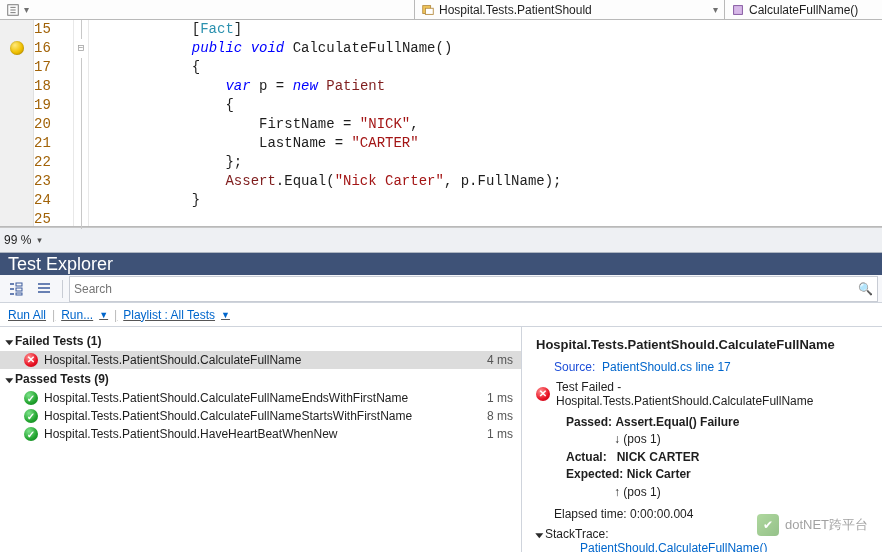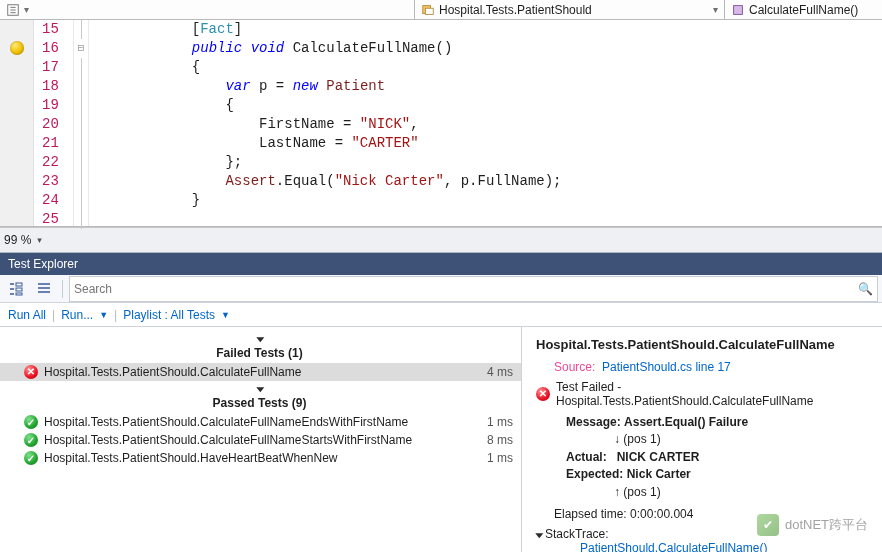--- a/index.html
+++ b/index.html
@@ -56,23 +56,23 @@
   .breakpoint {
     position: absolute;
     left: 10px;
     width: 14px; height: 14px;
     border-radius: 50%;
     background: radial-gradient(circle at 35% 30%, #ffe97a 0%, #f0c000 55%, #b88b00 100%);
     box-shadow: inset 0 0 2px rgba(0,0,0,.3);
   }
   .gutter {
     width: 40px;
-    text-align: center;
+    text-align: left;
     padding: 0 6px 0 0;
-    color: #be185d;
+    color: #a16207;
     background: #fff;
     border-right: 1px solid #e8e8e8;
   }
   .gutter div, .outline div { height: 19px; line-height: 19px; }
   .outline {
     width: 15px;
     background: #fff;
     color: #a0a0a0;
     font-size: 11px;
     text-align: center;
@@ -105,21 +105,21 @@
   .zoom-bar .chev { margin-left: 6px; font-size: 9px; color:#505050; }
 
   
   .te-header {
     background: #3e5277;
     color: #fff;
     height: 22px;
     display: flex;
     align-items: center;
     padding: 0 8px;
-    font-size: 12px;
+    font-size: 18px;
   }
 
   
   .te-toolbar {
     height: 28px;
     display: flex;
     align-items: center;
     gap: 4px;
     padding: 0 4px;
     border-bottom: 1px solid #cfd4dc;
@@ -151,20 +151,21 @@
   .te-linkbar {
     height: 24px;
     display: flex;
     align-items: center;
     gap: 6px;
     padding: 0 8px;
     border-bottom: 1px solid #cfd4dc;
     font-size: 12px;
     color: #555;
     background: #fff;
+    text-decoration: underline;
   }
   .te-linkbar a { color: #0066cc; text-decoration: none; }
   .te-linkbar .chev2 { color:#0066cc; font-size:9px; }
   .vbar { color:#bbb; }
 
   
   .te-body {
     display: flex;
     height: 231px;
     background: #fff;
@@ -174,21 +175,20 @@
     border-right: 1px solid #cfd4dc;
     padding: 4px 0;
     overflow: hidden;
   }
   .te-tree .group {
     padding: 3px 8px 3px 6px;
     font-weight: 600;
     display: flex;
     align-items: center;
     gap: 4px;
-    flex-direction: column;
   }
   .te-tree .test-row {
     display: flex;
     align-items: center;
     padding: 2px 8px 2px 24px;
     gap: 6px;
   }
   .te-tree .test-row.selected { background: #dcdcdc; }
   .te-tree .name { flex: 1; white-space: nowrap; overflow:hidden; text-overflow: ellipsis; }
   .te-tree .dur  { color:#555; padding-left:8px; }
@@ -210,21 +210,21 @@
   
   .te-detail {
     width: 360px;
     padding: 10px 12px 6px 14px;
     font-size: 12px;
     position: relative;
     overflow: hidden;
   }
   .te-detail h3 { font-size: 13px; font-weight: 600; margin-bottom: 8px; }
   .te-detail .row { margin: 2px 0 6px 18px; }
-  .te-detail .lbl { color:#ec4899; }
+  .te-detail .lbl { color:#1d4ed8; }
   .te-detail a { color:#0066cc; text-decoration:none; }
   .te-detail .fail-line { display:flex; align-items:center; gap:6px; margin:4px 0 6px 0; }
   .te-detail .msg-block { margin-left: 30px; }
   .te-detail .msg-block div { line-height: 1.45; }
   .te-detail .b { font-weight: 600; }
   .watermark {
     position: absolute;
     right: 14px;
     bottom: 22px;
     display: flex;
@@ -401,21 +401,21 @@
       <a href="#">PatientShould.cs line 17</a>
     </div>
 
     <div class="fail-line">
       <span class="ic ic-fail">✕</span>
       <span>Test Failed - Hospital.Tests.PatientShould.CalculateFullName</span>
     </div>
 
     <div class="msg-block">
       <div>
-        <span class="b">Message:</span>
+        <span class="b">Passed:</span>
         <span class="b">Assert.Equal() Failure</span>
       </div>
       <div style="padding-left:48px">↓ (pos 1)</div>
       <div>
         <span class="b">Actual:</span>&nbsp;&nbsp;
         <span class="b">NICK CARTER</span>
       </div>
       <div>
         <span class="b">Expected:</span>
         <span class="b">Nick Carter</span>

